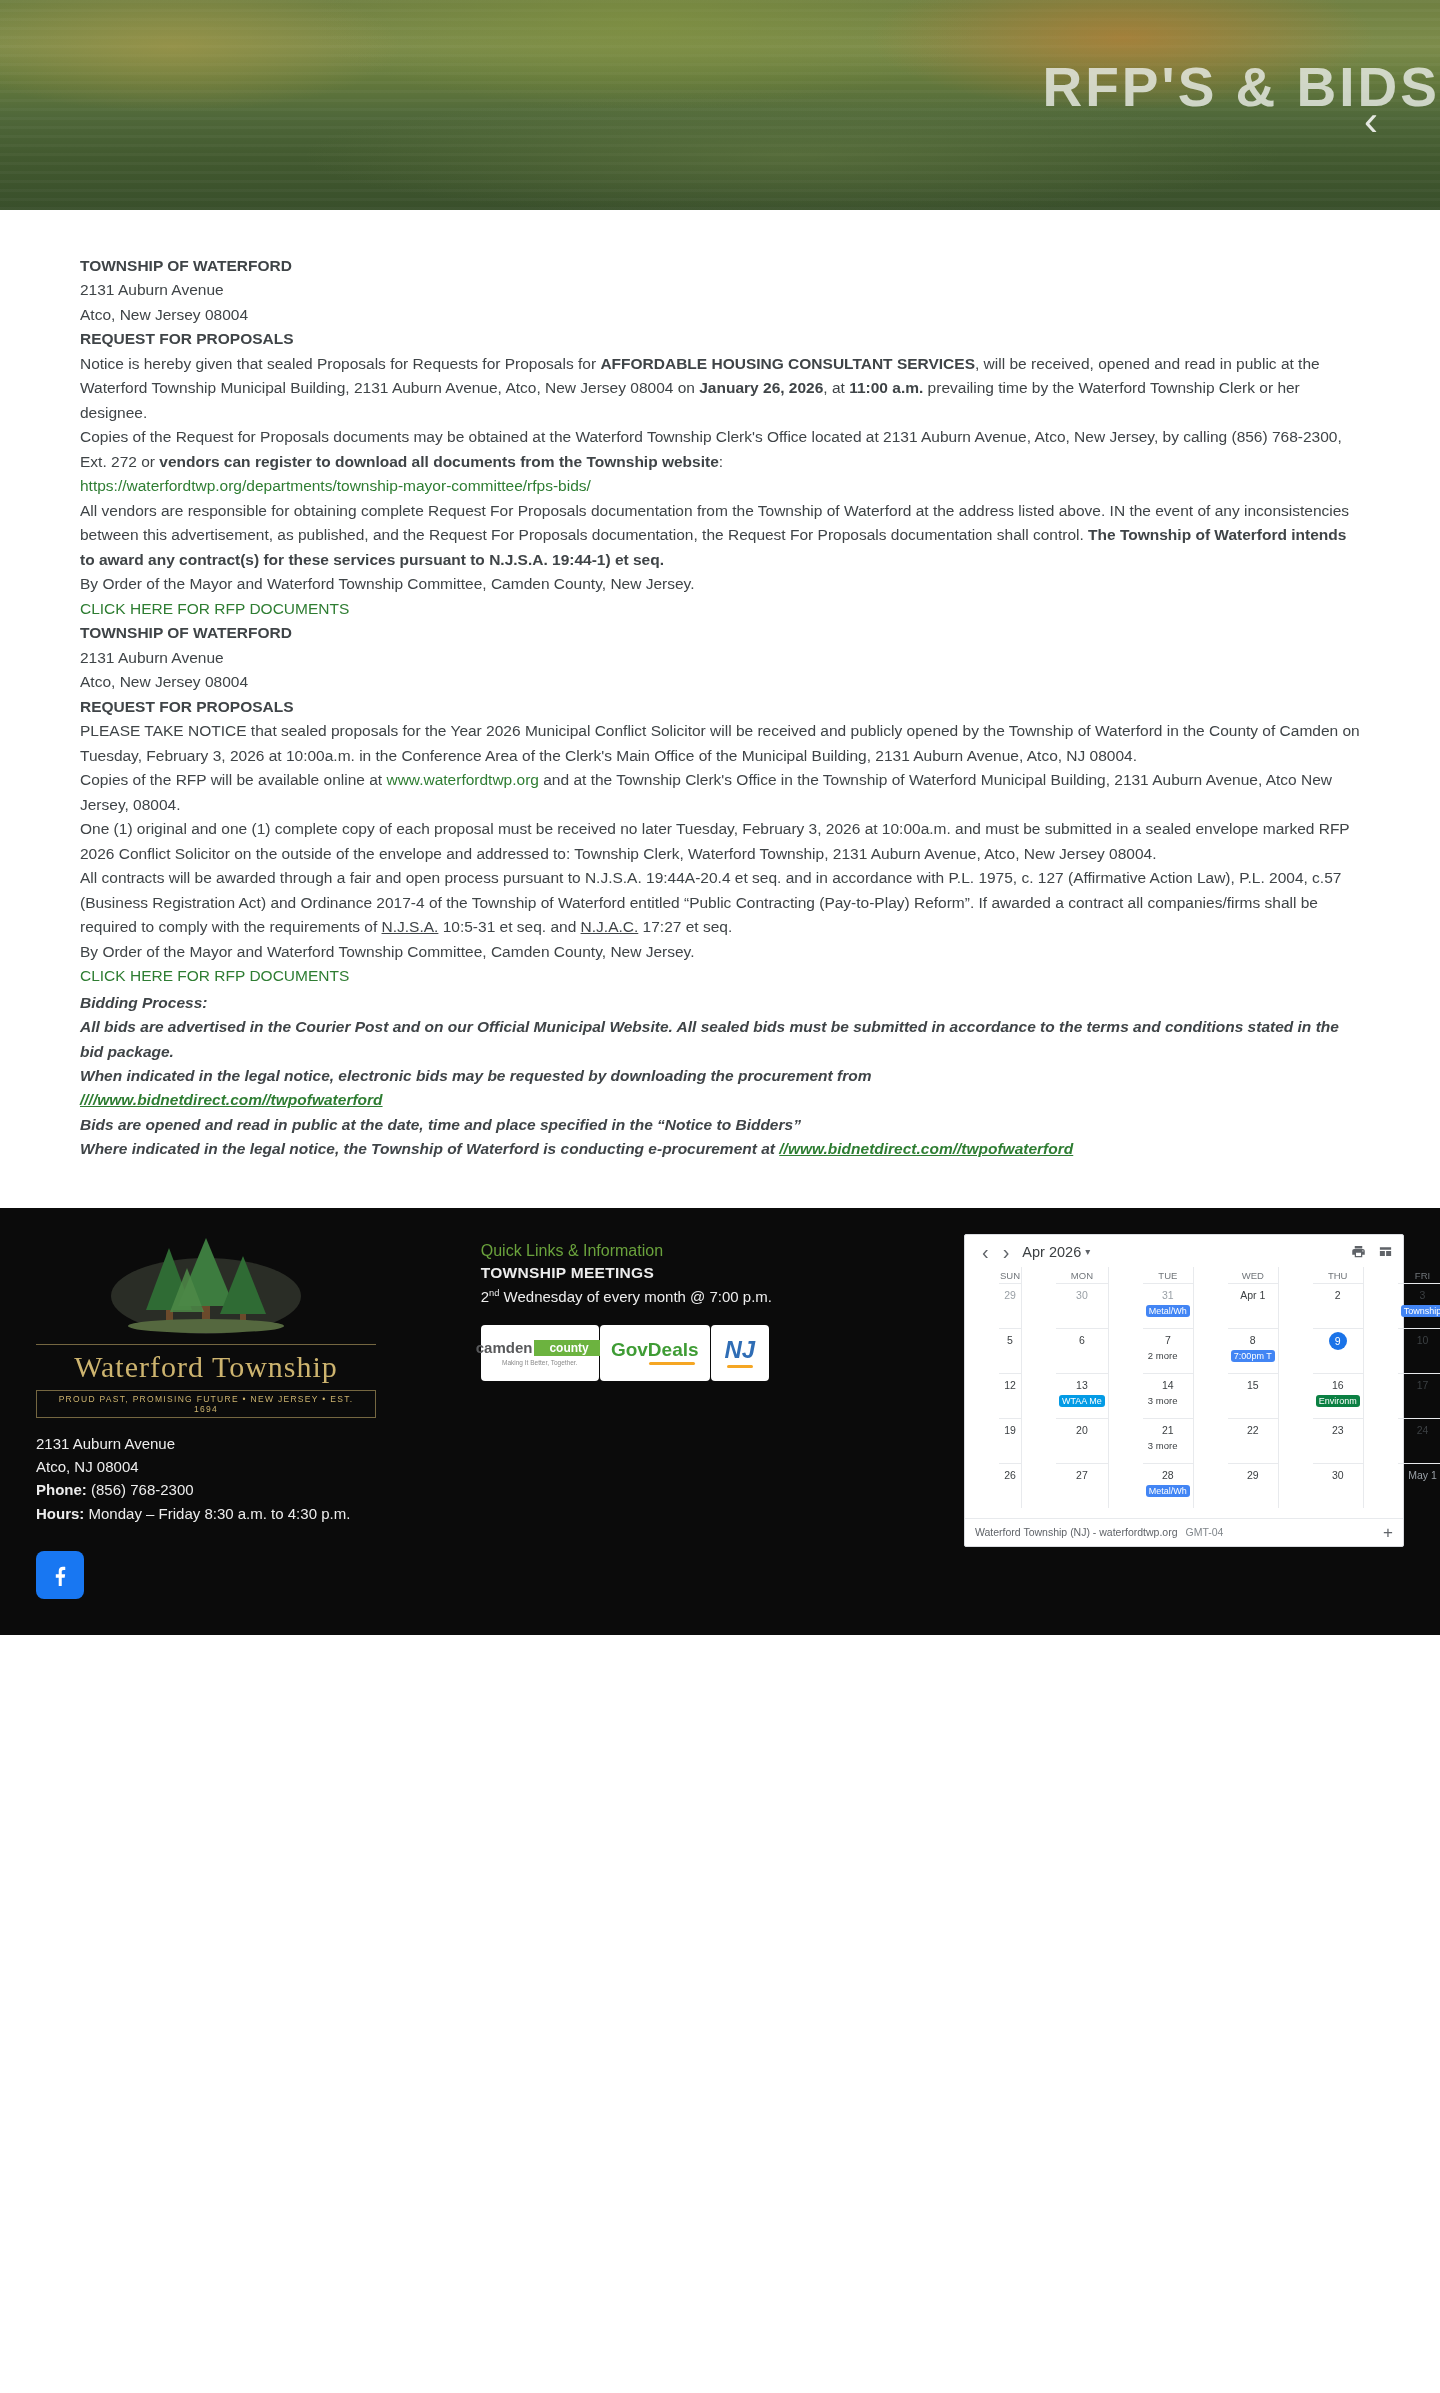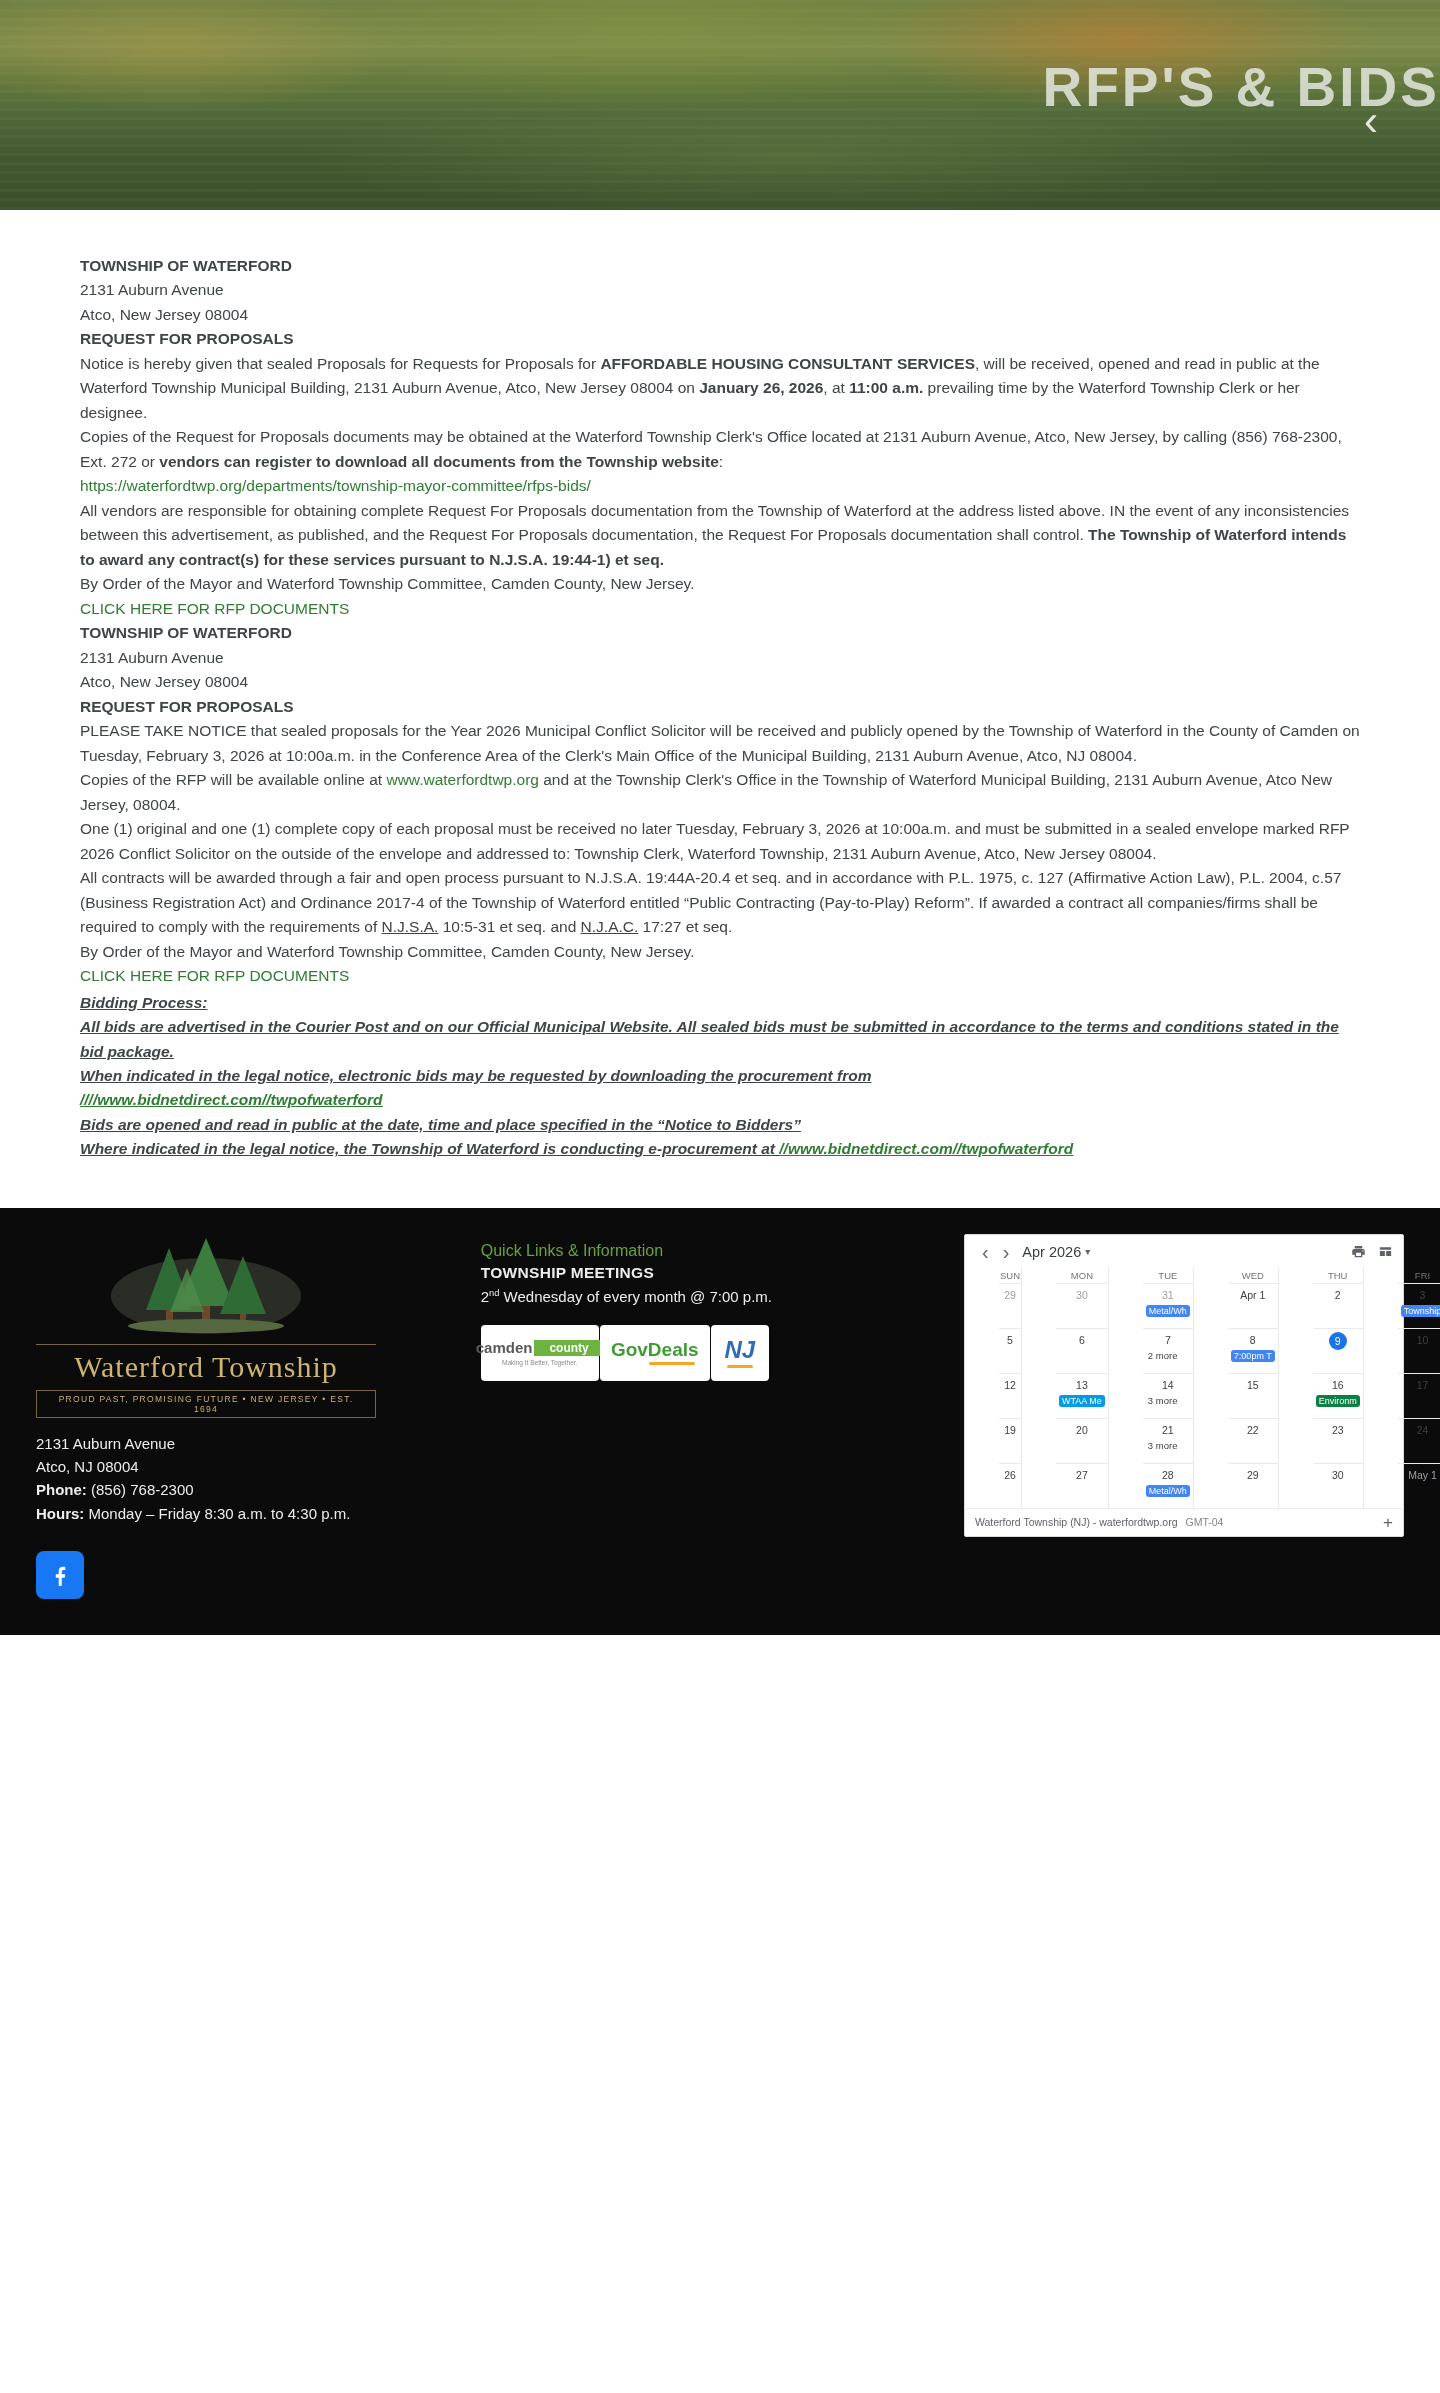--- a/index.html
+++ b/index.html
@@ -50,21 +50,21 @@
     font-size: 15.5px;
     line-height: 1.58;
   }
   .content p { margin: 0; }
   .b { font-weight: 700; }
   .mb-line { margin-bottom: 24px; }
   .mb-lg { margin-bottom: 66px; }
   .mb-sec { margin-bottom: 44px; }
   .link, .content a { color: var(--link-green, #2e7d32); text-decoration: none; }
   .u { text-decoration: underline; }
-  .bidding { margin-top: 2px; text-decoration: underline; }
+  .bidding { margin-top: 2px; }
   .bidding p { font-weight: 700; font-style: italic; }
   .bidding a.link { font-weight: 700; font-style: italic; text-decoration: underline; }
 
   
   .footer {
     background: var(--footer-bg, #0b0b0b);
     color: #ededed;
     display: flex;
     gap: 40px;
     padding: 26px 36px 36px;
@@ -144,21 +144,21 @@
   .cal-dow { text-align: center; font-size: 9.5px; color: #70757a; padding: 3px 0 2px; }
   .cal-cell { min-height: 45px; border-top: 1px solid #e8eaed; padding: 1px 2px 2px; text-align: center; cursor: pointer; }
   .cal-num { font-size: 10.5px; margin: 2px auto 1px; min-width: 18px; height: 16px; line-height: 16px; display: inline-block; white-space: nowrap; }
   .cal-num.dim { color: #9aa0a6; }
   .cal-num.today { background: var(--today-blue, #1a73e8); color: #fff; border-radius: 50%; width: 18px; height: 18px; line-height: 18px; min-width: 18px; }
   .cal-badge {
     font-size: 9px; color: #fff; border-radius: 3px; padding: 1px 3px; margin: 1px 1px 0;
     white-space: nowrap; overflow: hidden; text-align: left;
   }
   .cal-more { font-size: 9.5px; color: #3c4043; text-align: left; padding-left: 3px; margin-top: 1px; }
-  .gcal-bottom { display: flex; align-items: center; gap: 8px; padding: 5px 10px; border-top: 1px solid #e8eaed; font-size: 10.5px; color: #5f6368; }
+  .gcal-bottom { display: flex; align-items: center; gap: 8px; padding: 5px 10px; border-top: 1px solid #e8eaed; font-size: 10.5px; color: #5f6368; margin-top: 10px; }
   .gcal-bottom .tz { color: #80868b; }
   .gcal-bottom .plus { margin-left: auto; font-size: 17px; line-height: 1; color: #5f6368; cursor: pointer; }
 </style>
 </head>
 <body>
 
 <header class="hero">
   <h1 class="hero-title">RFP'S &amp; BIDS</h1>
   <span class="hero-prev">‹</span>
 </header>

